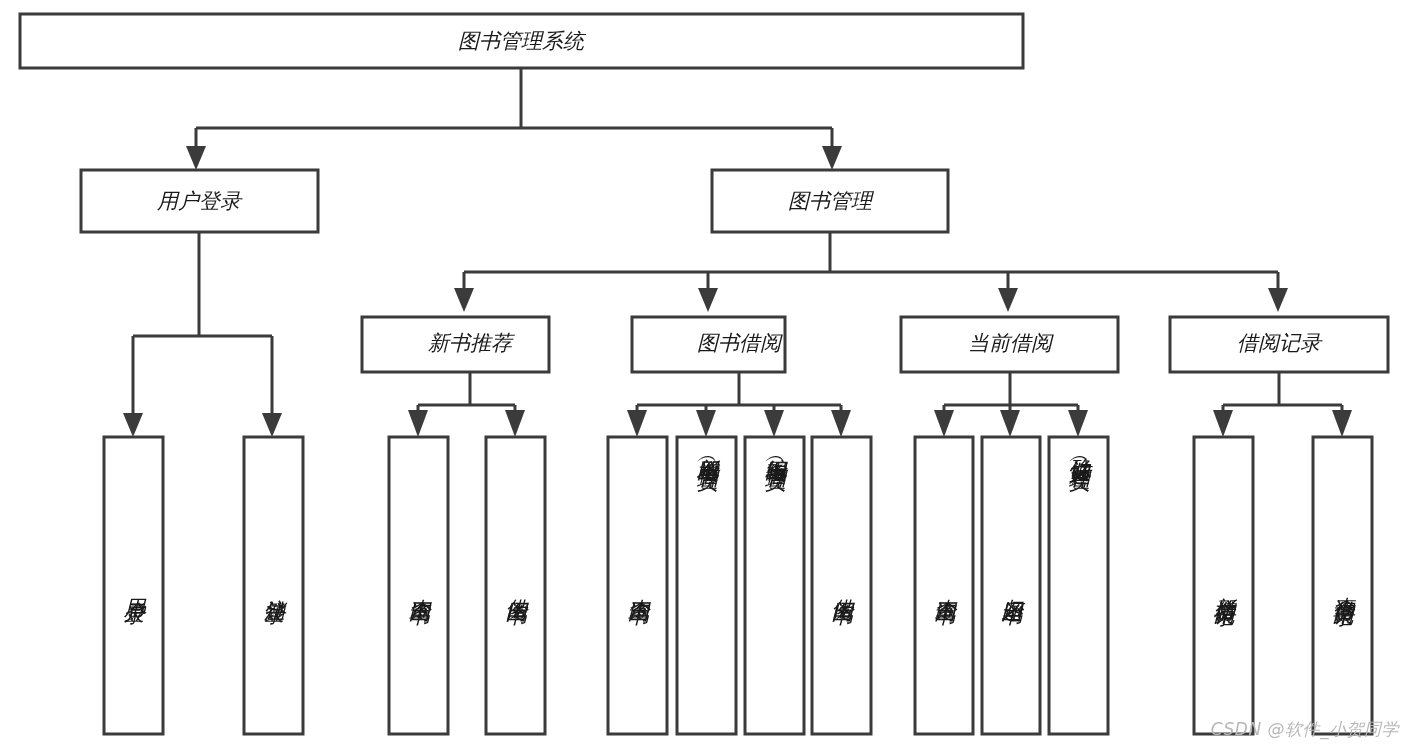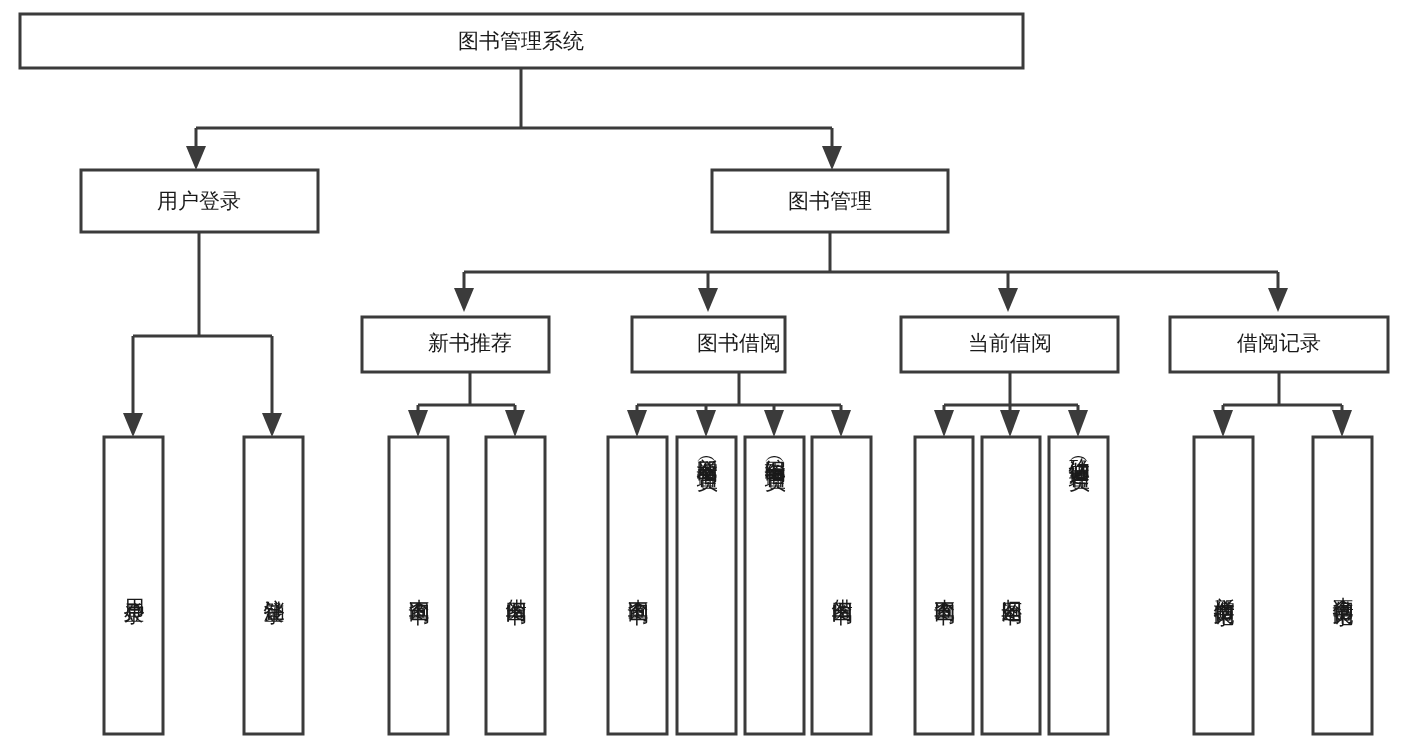--- a/index.html
+++ b/index.html
@@ -13,20 +13,21 @@
     height: 747px;
     font-family: "DejaVu Sans", "Liberation Sans", sans-serif;
     overflow: hidden;
     position: relative;
   }
   #diagram-root {
     position: relative;
     width: 1405px;
     height: 747px;
     background: #ffffff;
+    font-style: italic;
   }
   svg.diagram-canvas {
     position: absolute;
     left: 0;
     top: 0;
     width: 1405px;
     height: 747px;
     display: block;
   }
   .node-box {
@@ -247,14 +248,15 @@
     <span class="vlabel-text">确认归还（管理员）</span>
   </div>
 
   <div class="vlabel-wrap" style="left:1194px; top:437px; width:59px; height:297px;">
     <span class="vlabel-text">新增借阅记录</span>
   </div>
   <div class="vlabel-wrap" style="left:1313px; top:437px; width:59px; height:297px;">
     <span class="vlabel-text">查询借阅记录</span>
   </div>
 
+  <div class="watermark">CSDN @软件_小贺同学</div>
 
 </div>
 
 </body></html>

